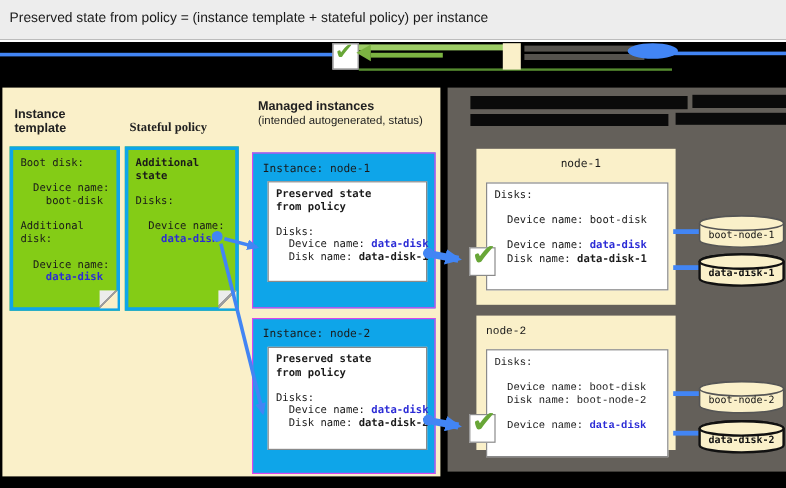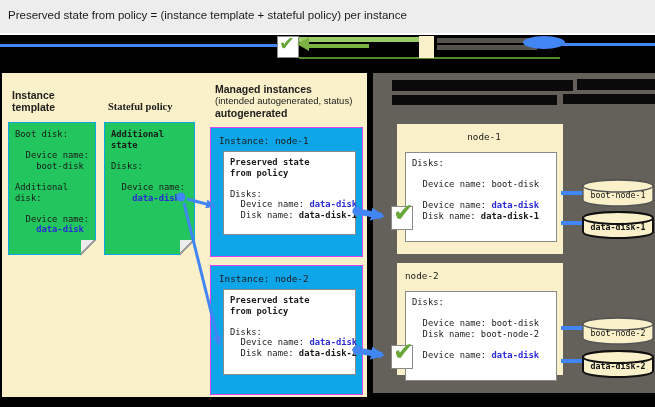--- a/index.html
+++ b/index.html
@@ -27,21 +27,21 @@
              font-family:"DejaVu Sans",sans-serif;}
 
   
   .left-panel{left:2px;top:73px;width:365px;height:324px;background:#faf0c9;}
   .dark-panel{left:373px;top:73px;width:282px;height:320px;background:#64605a;}
   .redact{background:#0a0a0a;}
 
   .h-bold{font-size:10.5px;font-weight:bold;color:#212121;line-height:12px;white-space:nowrap;}
   .h-reg{font-size:9.5px;font-weight:normal;color:#212121;line-height:12px;white-space:nowrap;}
 
-  .doc-box{background:#22c55e;border:1px solid #0ea5e9;}
+  .doc-box{background:#84cc16;border:3px solid #0ea5e9;}
   .fold{position:absolute;right:-1px;bottom:-1px;width:15px;height:15px;
         background:linear-gradient(to top left,#faf0c9 0 49%,#9e9e9e 49% 58%,#ececec 58% 100%);}
 
   .white-box{background:#0ea5e9;border:1px solid #d946ef;}
   .inner-box{background:#fff;border:1px solid #8a8a8a;}
   .node-box{background:#faf0c9;}
 
   .mono{font-family:"DejaVu Sans Mono",monospace;font-size:8.8px;color:#1a1a1a;}
   .lines{padding:6px 0 0 6px;}
   .ln{white-space:pre;height:10.6px;line-height:10.6px;}
@@ -89,21 +89,20 @@
   <div class="abs redact" style="left:563px;top:94px;width:92px;height:10px;"></div>
 
   <div class="abs h-bold" style="left:12px;top:89px;">
     <div>Instance</div>
     <div>template</div>
   </div>
   <div class="abs h-bold" style="left:108px;top:101px;font-family:Liberation Serif, serif;">Stateful policy</div>
   <div class="abs" style="left:215px;top:83px;">
     <div class="h-bold">Managed instances</div>
     <div class="h-reg">(intended autogenerated, status)</div>
-    <div class="h-bold">autogenerated</div>
   </div>
 
   <div class="abs doc-box mono" style="left:8px;top:122px;width:86px;height:131px;">
     <div class="lines">
       <div class="ln">Boot disk:</div>
       <div class="ln"></div>
       <div class="ln">  Device name:</div>
       <div class="ln">    boot-disk</div>
       <div class="ln"></div>
       <div class="ln">Additional</div>
@@ -163,21 +162,21 @@
         <div class="ln">Disks:</div>
         <div class="ln"></div>
         <div class="ln"><span>  Device name: </span><span>boot-disk</span></div>
         <div class="ln"></div>
         <div class="ln"><span>  Device name: </span><span class="blue-t">data-disk</span></div>
         <div class="ln"><span>  Disk name: </span><span class="bold-t">data-disk-1</span></div>
       </div>
     </div>
   </div>
 
-  <div class="abs node-box mono" style="left:397px;top:263px;width:166px;height:112px;">
+  <div class="abs node-box mono" style="left:397px;top:263px;width:166px;height:112px;font-family:Liberation Mono, monospace;">
     <div class="ln-t" style="padding:7px 0 0 8px;font-size:9.3px;">node-2</div>
     <div class="inner-box abs" style="left:8px;top:28px;width:150px;height:88px;">
       <div class="lines" style="padding-top:5px;">
         <div class="ln">Disks:</div>
         <div class="ln"></div>
         <div class="ln"><span>  Device name: </span><span>boot-disk</span></div>
         <div class="ln"><span>  Disk name: </span><span>boot-node-2</span></div>
         <div class="ln"></div>
         <div class="ln"><span>  Device name: </span><span class="blue-t">data-disk</span></div>
       </div>

